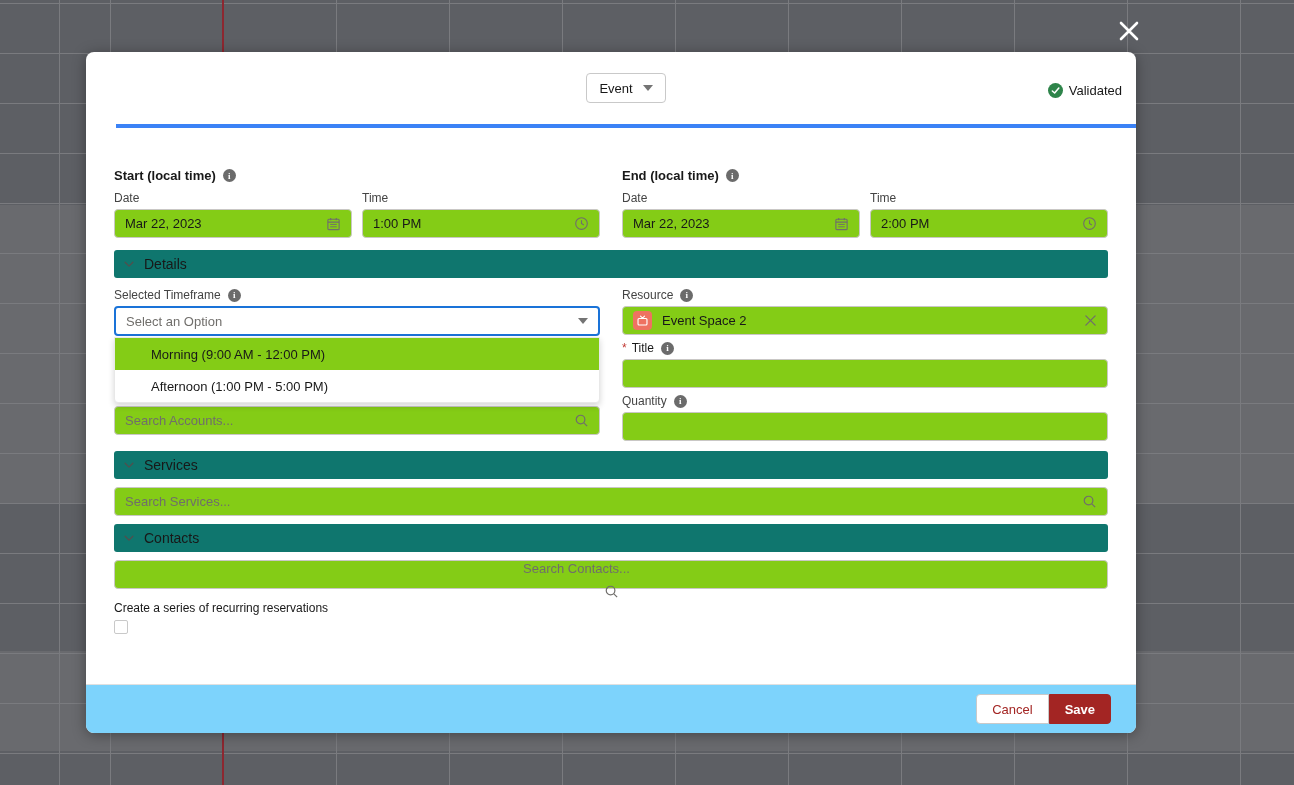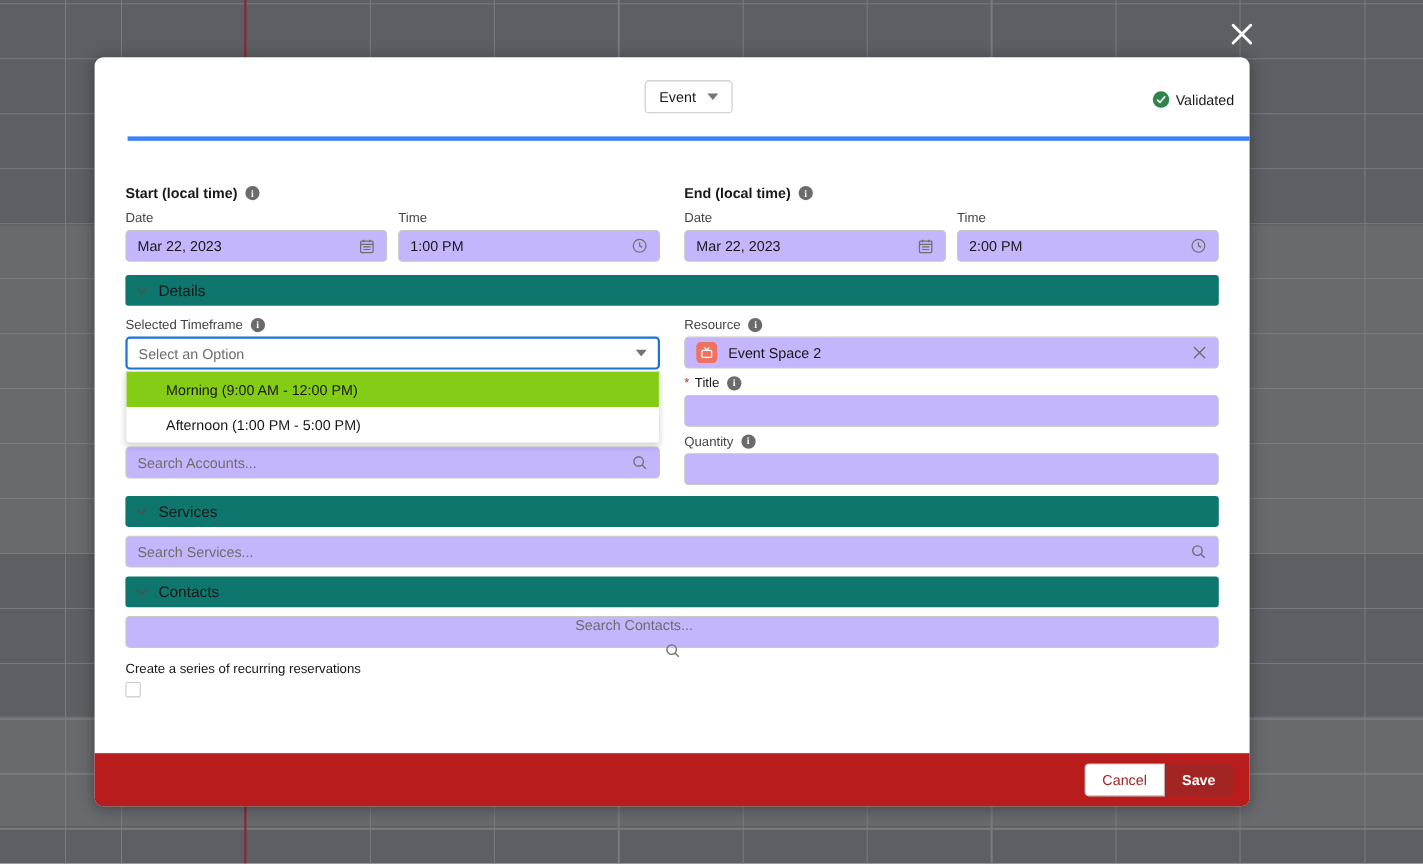--- a/index.html
+++ b/index.html
@@ -42,21 +42,21 @@
     display:flex; align-items:center; justify-content:center; }
 
   .modal-body { position:relative; padding:0 28px; }
 
   
   .group-label { display:flex; align-items:center; gap:7px; font-weight:700; font-size:13px; color:#181818; }
   .field-label { display:flex; align-items:center; gap:7px; font-size:12px; color:#444; margin:6px 0 4px; }
   .info-icon { width:13px; height:13px; border-radius:50%; background:#6b6b6b; color:#fff;
     font-size:9px; font-weight:700; display:inline-flex; align-items:center; justify-content:center;
     font-family:"Liberation Serif","DejaVu Serif",serif; }
-  .input-box { height:29px; border:1px solid #c9c7c5; border-radius:4px; background:#c4b5fd;
+  .input-box { height:29px; border:1px solid #c9c7c5; border-radius:4px; background:#84cc16;
     display:flex; align-items:center; padding:0 10px; gap:8px; }
   .input-box input { border:0; outline:0; flex:1; font:inherit; font-size:13px; color:#181818; min-width:0; background:transparent; }
   .input-box input::placeholder { color:#706e6b; opacity:1; }
   .ico { flex:none; display:flex; align-items:center; justify-content:center; }
 
   .dt-row { display:flex; gap:22px; padding-top:40px; }
   .dt-col { width:486px; }
   .dt-fields { display:flex; gap:10px; margin-top:2px; }
   .dt-fields .field { flex:1; }
 
@@ -82,23 +82,23 @@
   .resource-chip-icon { width:19px; height:19px; border-radius:4px; background:#ee7261;
     display:flex; align-items:center; justify-content:center; }
   .resource-text { flex:1; font-size:13px; color:#181818; }
   .x-icon { cursor:pointer; }
 
   .req-mark { color:#c23934; margin-right:2px; font-size:12px; }
 
   .checkbox-label { margin-top:12px; font-size:12px; color:#181818; }
   .checkbox { width:14px; height:14px; border:1px solid #c9c9c9; border-radius:2px; background:#fff; margin-top:5px; cursor:pointer; }
 
-  .modal-footer { position:absolute; left:0; right:0; bottom:0; height:49px; background:#b91c1c;
+  .modal-footer { position:absolute; left:0; right:0; bottom:0; height:49px; background:#7dd3fc;
     border-top:1px solid #e0e0e0; border-radius:0 0 8px 8px; display:flex; align-items:center;
-    justify-content:flex-end; padding-right:15px; }
+    justify-content:flex-end; padding-right:25px; }
   .btn { height:30px; padding:0 15px; font-size:13px; display:inline-flex; align-items:center; cursor:pointer; }
   .btn-cancel { background:#fff; border:1px solid #c9c9c9; color:#a32523; border-radius:4px 0 0 4px; }
   .btn-save { background:#a32523; border:1px solid #a32523; color:#fff; border-radius:0 4px 4px 0; font-weight:700; }
 </style>
 </head>
 <body>
 
 <div class="backdrop">
   <div class="band b1"></div>
   <div class="band b2"></div>

